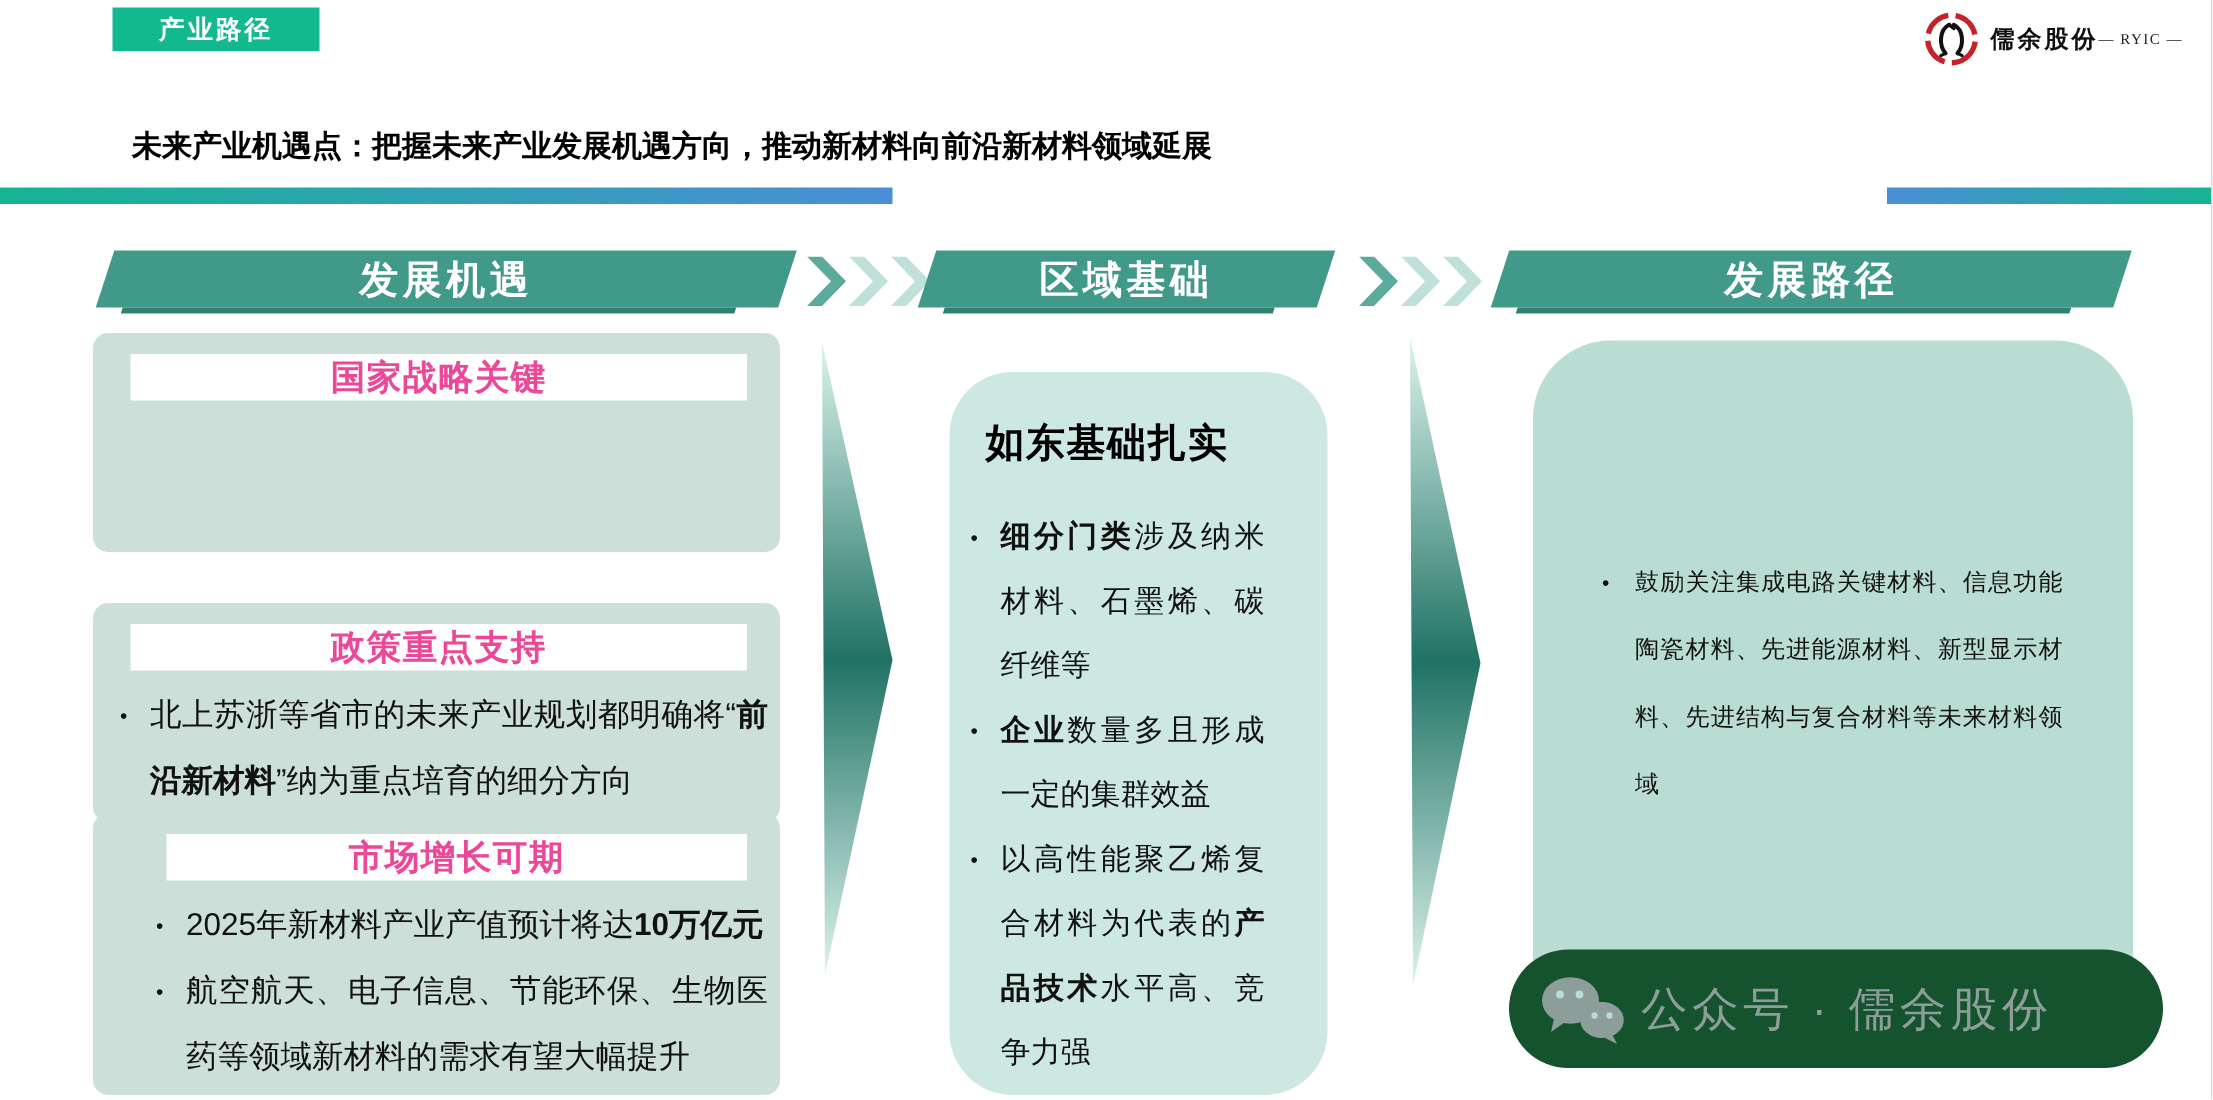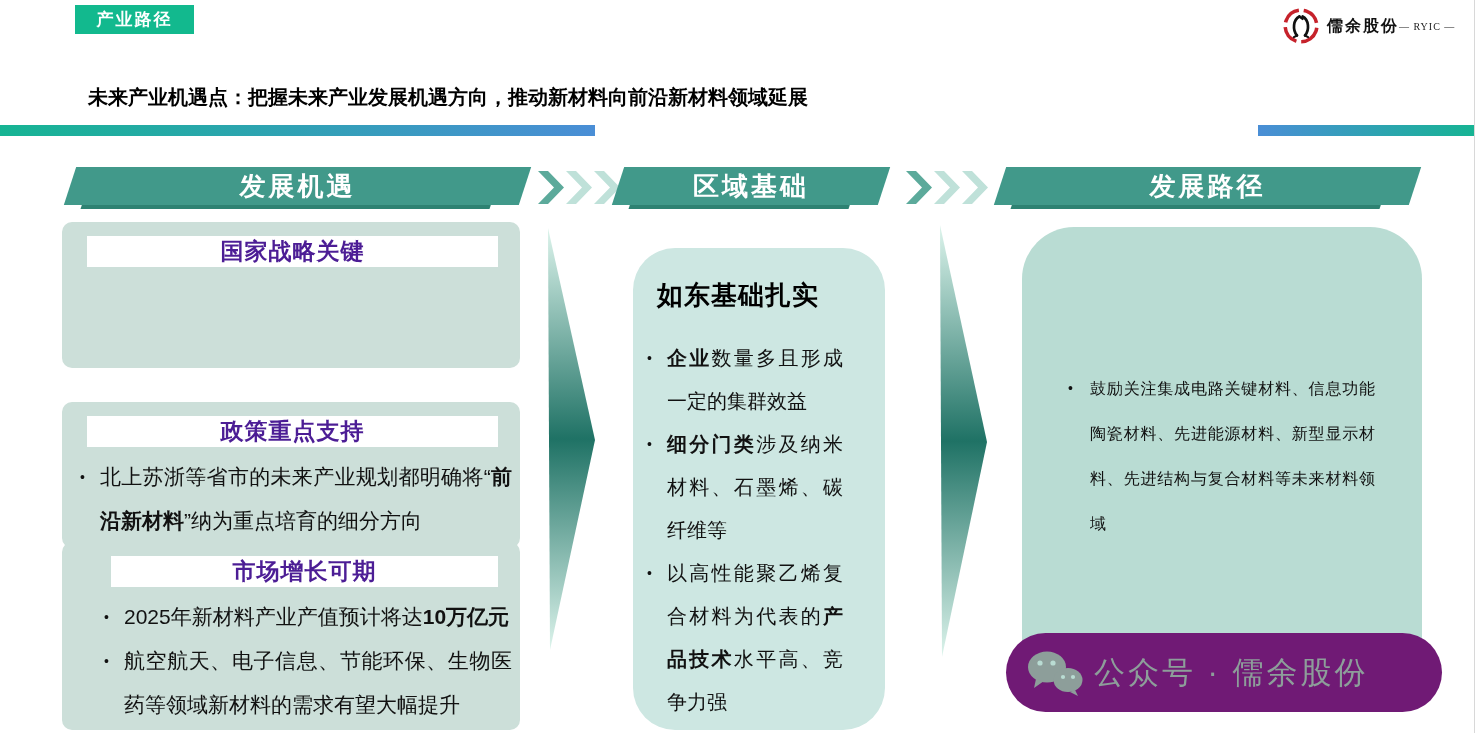--- a/index.html
+++ b/index.html
@@ -2,21 +2,21 @@
 <html><head>
 <meta charset="utf-8">
 <style>
   * { margin:0; padding:0; box-sizing:border-box; }
   html,body { background:#ffffff; }
   body { font-family:"Liberation Sans","DejaVu Sans",sans-serif; }
 
   .slide { position:relative; width:1475px; height:733px; background:#fff; overflow:hidden; border-right:1px solid #d8d8d8; }
 
   
-  .badge { position:absolute; left:75px; top:5px; width:119px; height:29px; background:#12b98e;
+  .badge { position:absolute; left:75px; top:5px; width:138px; height:29px; background:#12b98e;
            color:#fff; font-weight:700; font-size:17px; text-align:center; line-height:29px; letter-spacing:2px; }
 
   
   .logo { position:absolute; left:1282px; top:7px; display:flex; align-items:center; gap:7px; }
   .logo-ring { width:38px; height:38px; }
   .logo-text { display:flex; flex-direction:row; align-items:center; }
   .logo-name { font-family:"Liberation Serif","DejaVu Serif",serif; font-size:16px; font-weight:700; color:#111; letter-spacing:2px; }
   .logo-sub  { font-family:"Liberation Serif","DejaVu Serif",serif; font-size:10px; color:#222; letter-spacing:1px; margin-top:1px; }
 
   
@@ -41,21 +41,21 @@
   .bigarrow { position:absolute; }
   .bigarrow1 { left:540px; top:222px; }
   .bigarrow2 { left:930px; top:220px; }
 
   
   .obox { position:absolute; left:62px; width:458px; background:#ccdfd9; border-radius:10px; }
   .obox1 { top:222px; height:146px; }
   .obox2 { top:382px; height:146px;margin-top:20px; }
   .obox3 { top:542px; height:188px;padding-left:24px; }
   .obox-title { margin:14px 22px 0 25px; height:31px; background:#fff; font-size:23px; font-weight:700;
-                color:#4c1d95; text-align:center; line-height:31px; letter-spacing:1px; }
+                color:#ec4899; text-align:center; line-height:31px; letter-spacing:1px; }
   .bullets { list-style:none; }
   .obox .bullets { margin:8px 8px 0 14px; }
   .bullets li { position:relative; padding-left:24px; font-size:21px; line-height:44px; color:#111; text-align:justify; }
   .bullets li::before { content:"•"; position:absolute; left:4px; top:0; font-size:14px; line-height:44px; color:#111; }
   .b { font-weight:700; }
 
   
   .midbox { position:absolute; left:633px; top:228px; width:252px; height:482px; background:#cde7e2; border-radius:42px;margin-top:20px; }
   .midbox-title { margin:30px 0 0 24px; font-size:26px; font-weight:700; color:#000; letter-spacing:1px; }
   .midbox .bullets { margin:24px 42px 0 12px; }
@@ -63,21 +63,21 @@
   .midbox .bullets li::before { left:2px; line-height:43px; }
 
   
   .rightbox { position:absolute; left:1022px; top:227px; width:400px; height:478px; background:#b9dcd3;
               border-radius:52px; display:flex; align-items:center; }
   .rightbox .bullets { margin:0 47px 20px 42px; }
   .rightbox .bullets li { padding-left:26px; font-size:16px; line-height:45px; }
   .rightbox .bullets li::before { left:4px; line-height:45px; }
 
   
-  .watermark { position:absolute; left:1006px; top:633px; width:436px; height:79px; background:#701a75;
+  .watermark { position:absolute; left:1006px; top:633px; width:436px; height:79px; background:#14532d;
                border-radius:40px; display:flex; align-items:center; padding-left:20px; }
   .wm-text { font-size:31px; color:#8d9e9a; letter-spacing:3px; margin-left:10px; white-space:nowrap; }
 </style>
 </head>
 <body>
 
 <div class="slide">
 
   <div class="badge">产业路径</div>
 
@@ -153,22 +153,22 @@
           <stop offset="0.5" stop-color="#1f7265"></stop>
           <stop offset="1" stop-color="#ddf4ec"></stop>
       </linearGradient>
     </defs>
     <polygon points="10,5 57,222 12,437" fill="url(#ag2)"></polygon>
   </svg>
 
   <div class="midbox">
     <div class="midbox-title">如东基础扎实</div>
     <ul class="bullets">
+        <li><span class="b">细分门类</span><span>涉及纳米材料、石墨烯、碳纤维等</span></li>
         <li><span class="b">企业</span><span>数量多且形成一定的集群效益</span></li>
-        <li><span class="b">细分门类</span><span>涉及纳米材料、石墨烯、碳纤维等</span></li>
         <li><span>以高性能聚乙烯复合材料为代表的</span><span class="b">产品技术</span><span>水平高、竞争力强</span></li>
       </ul>
   </div>
 
   <div class="rightbox">
     <ul class="bullets">
         <li><span>鼓励关注集成电路关键材料、信息功能陶瓷材料、先进能源材料、新型显示材料、先进结构与复合材料等未来材料领域</span></li>
       </ul>
   </div>
 

